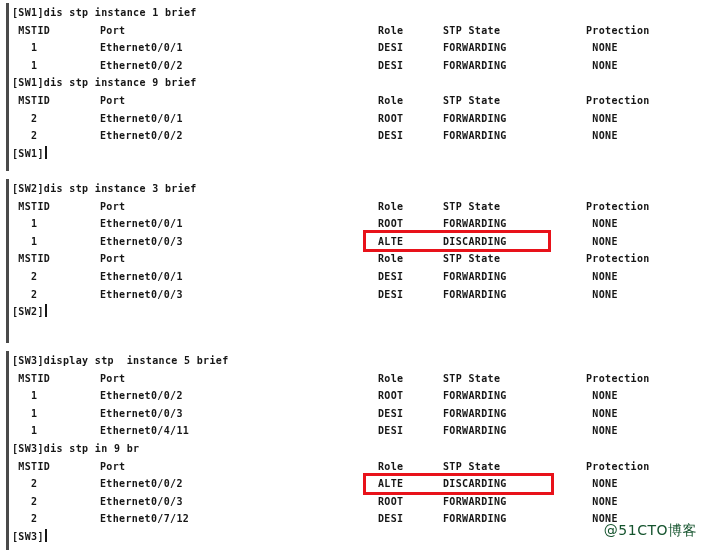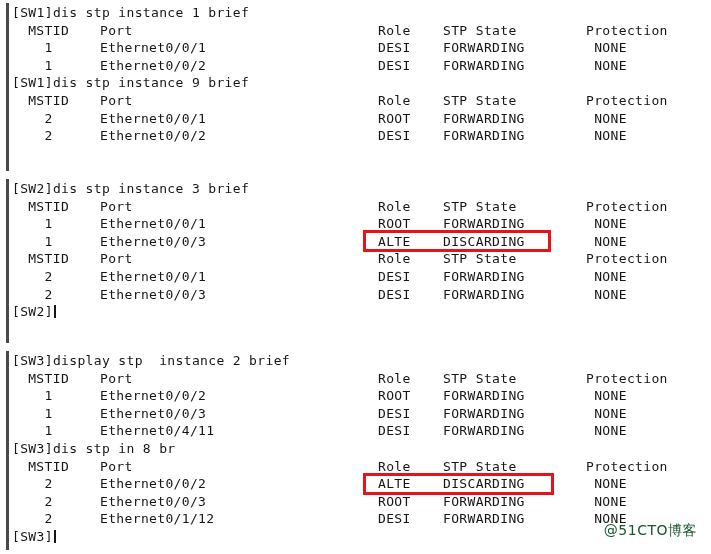--- a/index.html
+++ b/index.html
@@ -30,28 +30,28 @@
   .block {
     position: absolute;
     left: 12px;
     width: 699px;
   }
   .line {
     position: relative;
     height: 17.6px;
     line-height: 17.6px;
     white-space: pre;
-    font-size: 13px;
+    font-size: 10px;
     letter-spacing: 0.35px;
     color: #161616;
-    font-weight: normal;
+    font-weight: bold;
     font-family: "DejaVu Sans Mono", "Liberation Mono", monospace;
   }
   .line span { white-space: pre; }
-  .col-mstid { position: absolute; left: 8px;   }
+  .col-mstid { position: absolute; left: 0px;   }
   .col-port  { position: absolute; left: 88px; text-align: right;  }
   .col-role  { position: absolute; left: 366px; text-align: center; }
   .col-state { position: absolute; left: 431px; }
   .col-prot  { position: absolute; left: 574px; }
   .cmdline   { position: absolute; left: 0px; }
   .cursor {
     display: inline-block;
     width: 2px;
     height: 13px;
     background: #161616;
@@ -87,42 +87,43 @@
   <div id="blocks">
       <div class="block" style="top: 4px;">
         <div class="line"><span class="cmdline">[SW1]dis stp instance 1 brief</span></div>
         <div class="line"><span class="col-mstid"> MSTID</span><span class="col-port">Port</span><span class="col-role">Role</span><span class="col-state">STP State</span><span class="col-prot">Protection</span></div>
         <div class="line"><span class="col-mstid">   1</span><span class="col-port">Ethernet0/0/1</span><span class="col-role">DESI</span><span class="col-state">FORWARDING</span><span class="col-prot"> NONE</span></div>
         <div class="line"><span class="col-mstid">   1</span><span class="col-port">Ethernet0/0/2</span><span class="col-role">DESI</span><span class="col-state">FORWARDING</span><span class="col-prot"> NONE</span></div>
         <div class="line"><span class="cmdline">[SW1]dis stp instance 9 brief</span></div>
         <div class="line"><span class="col-mstid"> MSTID</span><span class="col-port">Port</span><span class="col-role">Role</span><span class="col-state">STP State</span><span class="col-prot">Protection</span></div>
         <div class="line"><span class="col-mstid">   2</span><span class="col-port">Ethernet0/0/1</span><span class="col-role">ROOT</span><span class="col-state">FORWARDING</span><span class="col-prot"> NONE</span></div>
         <div class="line"><span class="col-mstid">   2</span><span class="col-port">Ethernet0/0/2</span><span class="col-role">DESI</span><span class="col-state">FORWARDING</span><span class="col-prot"> NONE</span></div>
+        <div class="line"><span class="cmdline">[SW1]<span class="cursor"></span></span></div>
       </div>
       <div class="block" style="top: 180px;">
         <div class="line"><span class="cmdline">[SW2]dis stp instance 3 brief</span></div>
         <div class="line"><span class="col-mstid"> MSTID</span><span class="col-port">Port</span><span class="col-role">Role</span><span class="col-state">STP State</span><span class="col-prot">Protection</span></div>
         <div class="line"><span class="col-mstid">   1</span><span class="col-port">Ethernet0/0/1</span><span class="col-role">ROOT</span><span class="col-state">FORWARDING</span><span class="col-prot"> NONE</span></div>
         <div class="line"><span class="col-mstid">   1</span><span class="col-port">Ethernet0/0/3</span><span class="col-role">ALTE</span><span class="col-state">DISCARDING</span><span class="col-prot"> NONE</span></div>
         <div class="line"><span class="col-mstid"> MSTID</span><span class="col-port">Port</span><span class="col-role">Role</span><span class="col-state">STP State</span><span class="col-prot">Protection</span></div>
         <div class="line"><span class="col-mstid">   2</span><span class="col-port">Ethernet0/0/1</span><span class="col-role">DESI</span><span class="col-state">FORWARDING</span><span class="col-prot"> NONE</span></div>
         <div class="line"><span class="col-mstid">   2</span><span class="col-port">Ethernet0/0/3</span><span class="col-role">DESI</span><span class="col-state">FORWARDING</span><span class="col-prot"> NONE</span></div>
         <div class="line"><span class="cmdline">[SW2]<span class="cursor"></span></span></div>
       </div>
       <div class="block" style="top: 352px;">
-        <div class="line"><span class="cmdline">[SW3]display stp  instance 2 brief</span></div>
+        <div class="line"><span class="cmdline">[SW3]display stp  instance 5 brief</span></div>
         <div class="line"><span class="col-mstid"> MSTID</span><span class="col-port">Port</span><span class="col-role">Role</span><span class="col-state">STP State</span><span class="col-prot">Protection</span></div>
         <div class="line"><span class="col-mstid">   1</span><span class="col-port">Ethernet0/0/2</span><span class="col-role">ROOT</span><span class="col-state">FORWARDING</span><span class="col-prot"> NONE</span></div>
         <div class="line"><span class="col-mstid">   1</span><span class="col-port">Ethernet0/0/3</span><span class="col-role">DESI</span><span class="col-state">FORWARDING</span><span class="col-prot"> NONE</span></div>
         <div class="line"><span class="col-mstid">   1</span><span class="col-port">Ethernet0/4/11</span><span class="col-role">DESI</span><span class="col-state">FORWARDING</span><span class="col-prot"> NONE</span></div>
-        <div class="line"><span class="cmdline">[SW3]dis stp in 8 br</span></div>
+        <div class="line"><span class="cmdline">[SW3]dis stp in 9 br</span></div>
         <div class="line"><span class="col-mstid"> MSTID</span><span class="col-port">Port</span><span class="col-role">Role</span><span class="col-state">STP State</span><span class="col-prot">Protection</span></div>
         <div class="line"><span class="col-mstid">   2</span><span class="col-port">Ethernet0/0/2</span><span class="col-role">ALTE</span><span class="col-state">DISCARDING</span><span class="col-prot"> NONE</span></div>
         <div class="line"><span class="col-mstid">   2</span><span class="col-port">Ethernet0/0/3</span><span class="col-role">ROOT</span><span class="col-state">FORWARDING</span><span class="col-prot"> NONE</span></div>
-        <div class="line"><span class="col-mstid">   2</span><span class="col-port">Ethernet0/1/12</span><span class="col-role">DESI</span><span class="col-state">FORWARDING</span><span class="col-prot"> NONE</span></div>
+        <div class="line"><span class="col-mstid">   2</span><span class="col-port">Ethernet0/7/12</span><span class="col-role">DESI</span><span class="col-state">FORWARDING</span><span class="col-prot"> NONE</span></div>
         <div class="line"><span class="cmdline">[SW3]<span class="cursor"></span></span></div>
       </div>
     </div>
   <div id="highlights">
       <div class="redbox" style="left: 363px; top: 230px; width: 188px; height: 22px; border-color: rgb(232, 18, 26);"></div>
       <div class="redbox" style="left: 363px; top: 473px; width: 191px; height: 22px; border-color: rgb(232, 18, 26);"></div>
     </div>
   <div class="watermark">@51CTO博客</div>
 </div>
 

